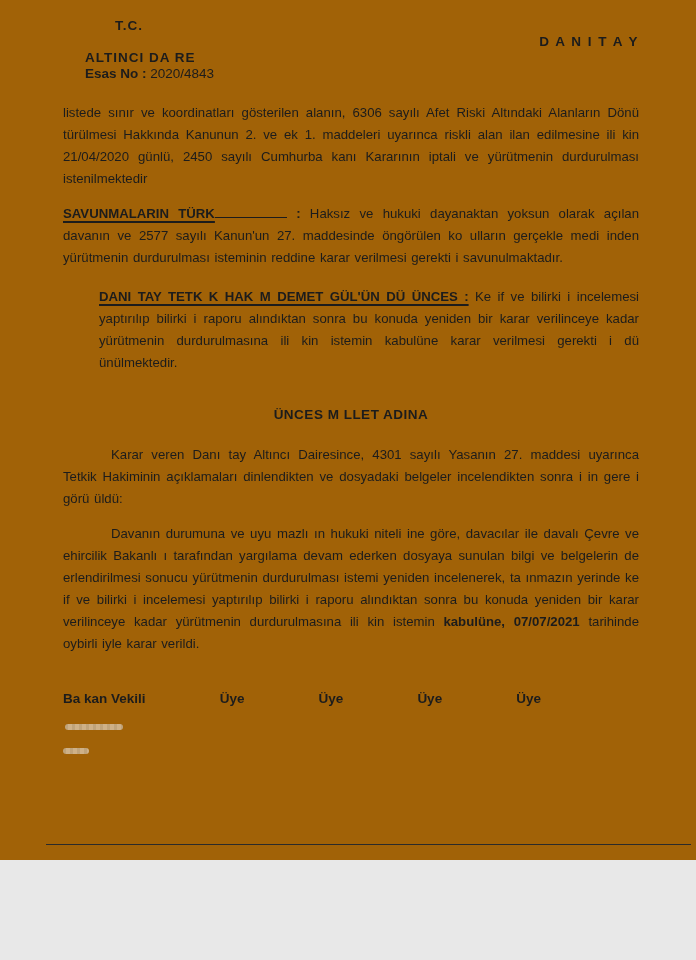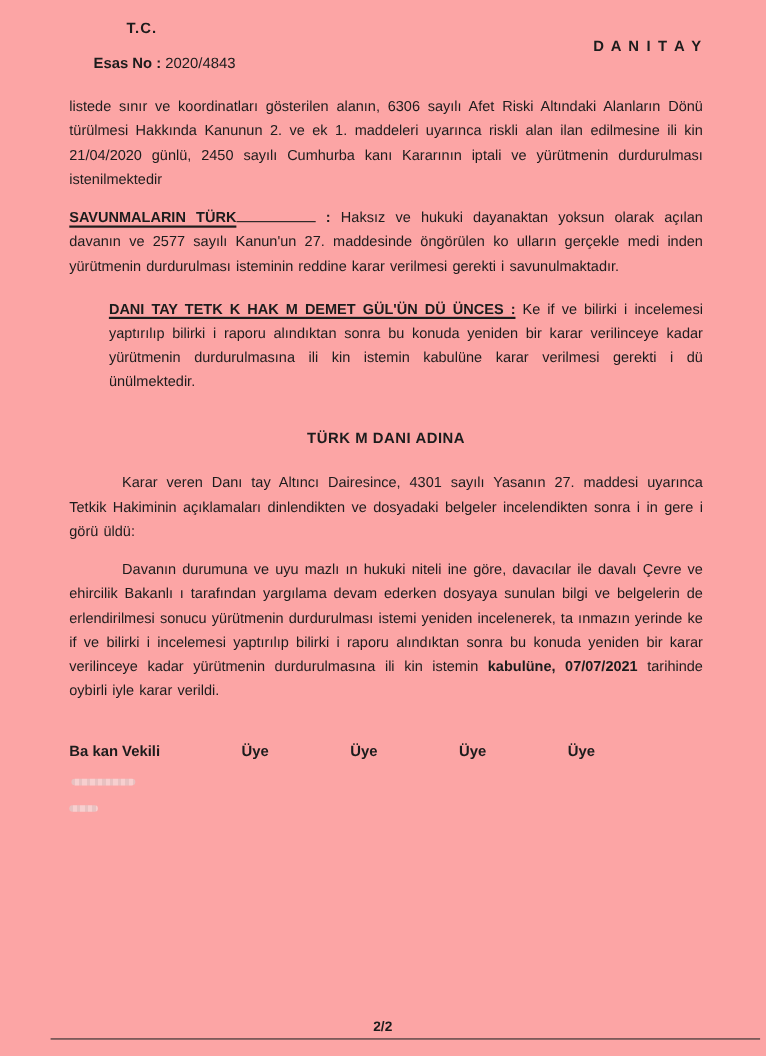--- a/index.html
+++ b/index.html
@@ -1,20 +1,20 @@
 <!DOCTYPE html>
 <html><head>
 <meta charset="utf-8">
 <style>
   html,body { margin:0; padding:0; background:#e8e8e8; }
   .page {
     position:relative;
-    width:696px; height:960px;
+    width:696px; height:860px;
     margin:0 auto;
-    background:#fca5a5;
+    background:#a16207;
     font-family:"Liberation Sans", sans-serif;
     color:#1c1c1c;
     overflow:hidden;
   }
   .content {
     position:absolute;
     left:63px; right:57px; top:18px;
   }
   
   .court-header {
@@ -120,42 +120,42 @@
 </style>
 </head>
 <body>
 
 <div class="page">
   <div class="content">
 
     <div class="court-header">
       <div class="tc">T.C.</div>
       <div class="court-name">D A N I   T A Y</div>
+      <div class="chamber">ALTINCI DA RE</div>
       <div class="esas-line"><span class="lbl">Esas No :</span> <span class="val">2020/4843</span></div>
     </div>
 
     <p class="para p-first">listede sınır ve koordinatları gösterilen alanın, 6306 sayılı Afet Riski Altındaki Alanların Dönü türülmesi Hakkında Kanunun 2. ve ek 1. maddeleri uyarınca riskli alan ilan edilmesine ili kin 21/04/2020 günlü, 2450 sayılı Cumhurba kanı Kararının iptali ve yürütmenin durdurulması istenilmektedir</p>
 
     <p class="para p-savunma"><span class="hu">SAVUNMALARIN TÜRK</span><span class="u-gap"></span><span class="b"> : </span><span>Haksız ve hukuki dayanaktan yoksun olarak açılan davanın ve 2577 sayılı Kanun'un 27. maddesinde öngörülen ko ulların gerçekle medi inden yürütmenin durdurulması isteminin reddine karar verilmesi gerekti i savunulmaktadır.</span></p>
 
     <p class="para p-tetkik"><span class="hu">DANI TAY TETK K HAK M  DEMET GÜL'ÜN DÜ ÜNCES  :</span><span> Ke if ve bilirki i incelemesi yaptırılıp bilirki i raporu alındıktan sonra bu konuda yeniden bir karar verilinceye kadar yürütmenin durdurulmasına ili kin istemin kabulüne karar verilmesi gerekti i dü ünülmektedir.</span></p>
 
-    <div class="center-heading">TÜRK M DANI  ADINA</div>
+    <div class="center-heading">ÜNCES M LLET  ADINA</div>
 
     <p class="para p-karar">Karar veren Danı tay Altıncı Dairesince, 4301 sayılı Yasanın 27. maddesi uyarınca Tetkik Hakiminin açıklamaları dinlendikten ve dosyadaki belgeler incelendikten sonra i in gere i görü üldü:</p>
 
     <p class="para p-sonuc"><span>Davanın durumuna ve uyu mazlı ın hukuki niteli ine göre, davacılar ile davalı Çevre ve ehircilik Bakanlı ı tarafından yargılama devam ederken dosyaya sunulan bilgi ve belgelerin de erlendirilmesi sonucu yürütmenin durdurulması istemi yeniden incelenerek, ta ınmazın yerinde ke if ve bilirki i incelemesi yaptırılıp bilirki i raporu alındıktan sonra bu konuda yeniden bir karar verilinceye kadar yürütmenin durdurulmasına ili kin istemin </span><span class="b">kabulüne, 07/07/2021</span><span> tarihinde oybirli  iyle karar verildi.</span></p>
 
     <div class="sig-row">
       <span>Ba kan Vekili</span>
       <span>Üye</span>
       <span>Üye</span>
       <span>Üye</span>
       <span>Üye</span>
     </div>
 
     <div class="smudge smudge-1"></div>
     <div class="smudge smudge-2"></div>
   </div>
 
-  <div class="page-number">2/2</div>
   <div class="footer-rule"></div>
 </div>
 
 </body></html>

